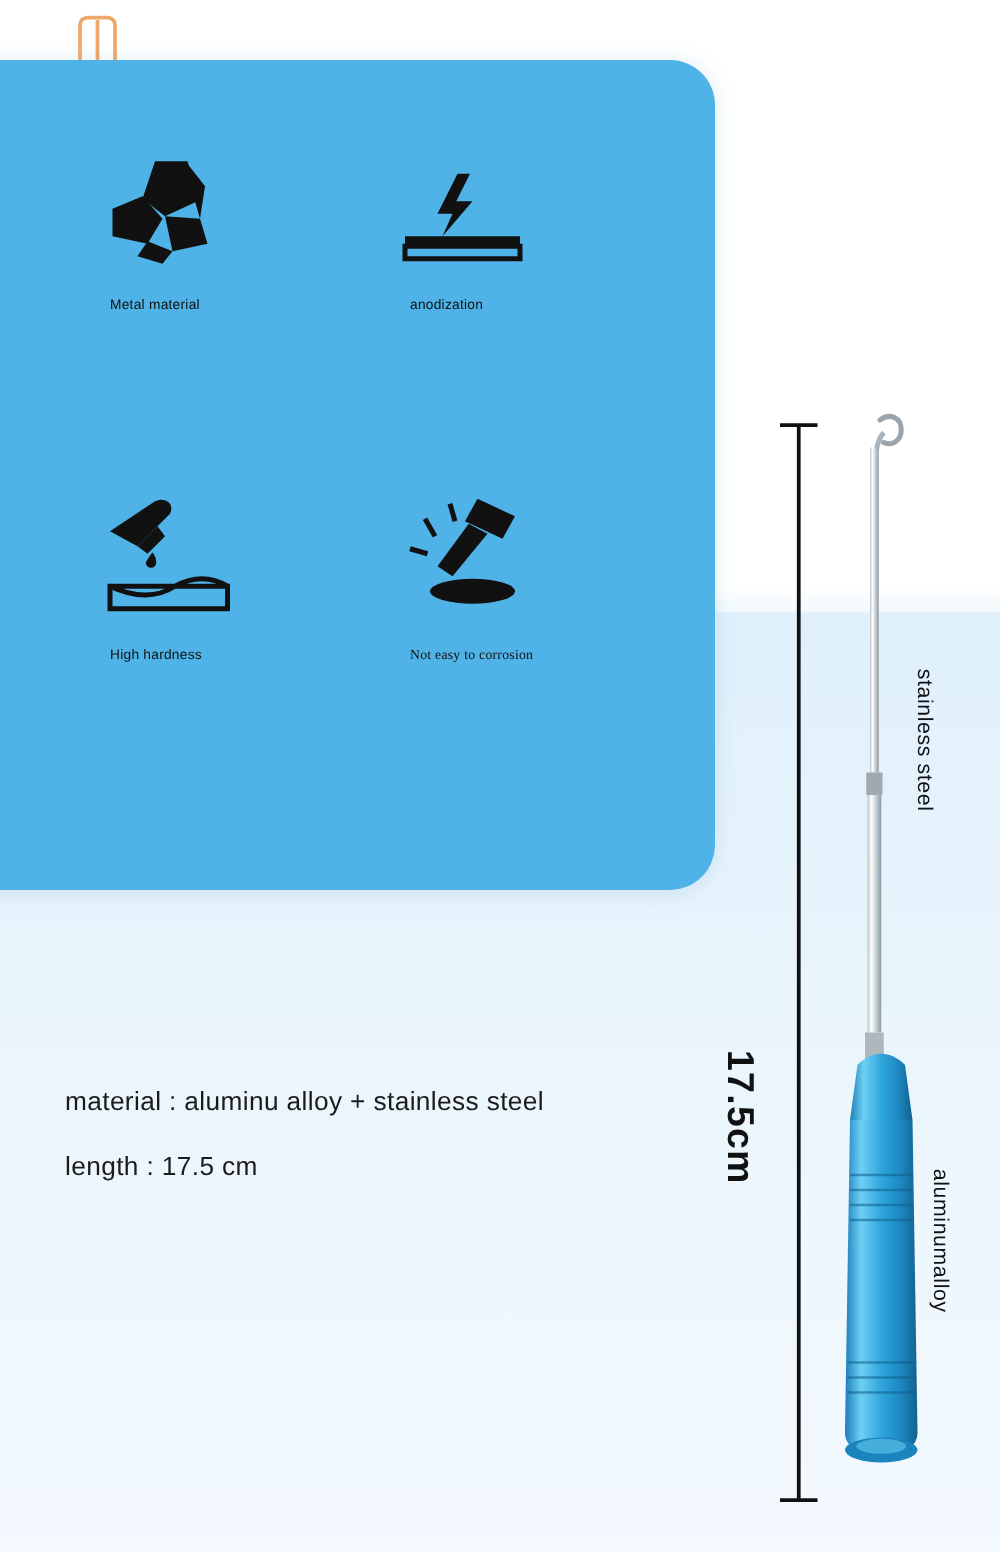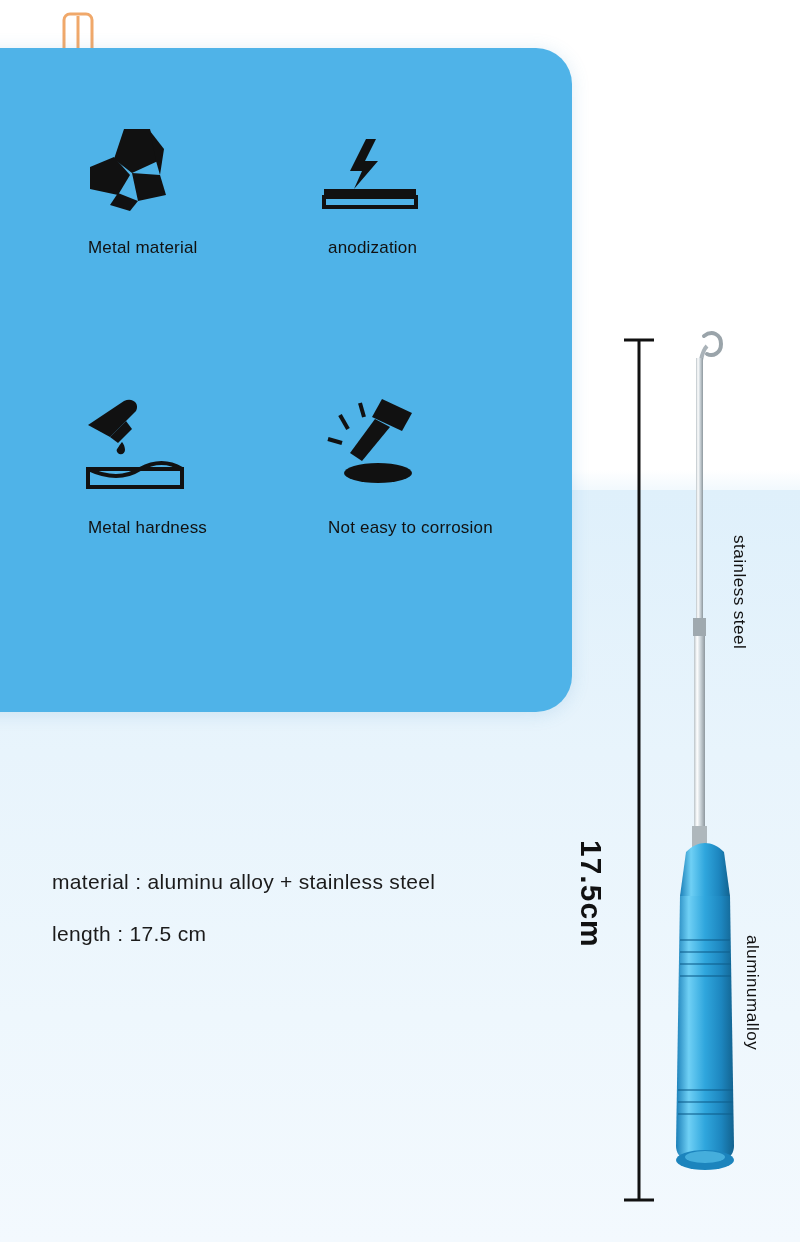--- a/index.html
+++ b/index.html
@@ -62,29 +62,29 @@
     text-align: left;
   }
   .feature-icon {
     height: 130px;
     display: flex;
     align-items: center;
     justify-content: flex-start;
     padding-left: 20px;
   }
   .feature-label {
-    font-size: 17px;
+    font-size: 11px;
     color: #111111;
     padding-left: 28px;
     letter-spacing: 0.2px;
   }
   .cell-0 .feature-label { padding-left: 28px; }
   .cell-1 .feature-label { padding-left: 28px; }
   .cell-2 .feature-label { padding-left: 28px; padding-top: 10px;}
-  .cell-3 .feature-label { padding-left: 28px; padding-top: 10px;}
+  .cell-3 .feature-label { padding-left: 28px; padding-top: 10px; font-family: Liberation Serif, serif;}
 
   
   .paperclip {
     position: absolute;
     left: 56px;
     top: 6px;
     width: 44px;
     height: 64px;
   }
 
@@ -177,21 +177,21 @@
 
       <div class="feature-cell cell-2">
         <div class="feature-icon">
           <svg width="110" height="96" viewBox="0 0 110 96">
             <path d="M8 30 L44 6 C52 2 60 8 56 16 L30 42 Z" fill="#111"></path>
             <path d="M30 42 L46 26 L52 34 L38 48 Z" fill="#111"></path>
             <path d="M36 56 c4 -7 6 -9 6 -9 s3 3 3 8 a4.2 4.2 0 0 1 -8.4 0 z" fill="#111"></path>
             <path d="M8 74 h94 v18 h-94 z M8 74 q30 14 52 0 q22 -12 42 0" fill="none" stroke="#111" stroke-width="4"></path>
           </svg>
         </div>
-        <div class="feature-label">Metal hardness</div>
+        <div class="feature-label">High hardness</div>
       </div>
 
       <div class="feature-cell cell-3">
         <div class="feature-icon">
           <svg width="110" height="96" viewBox="0 0 110 96">
             <path d="M62 4 L92 18 L82 36 L52 22 Z" fill="#111"></path>
             <path d="M55 24 L70 32 L42 66 L30 58 Z" fill="#111"></path>
             <line x1="20" y1="20" x2="28" y2="34" stroke="#111" stroke-width="4"></line>
             <line x1="40" y1="8" x2="44" y2="22" stroke="#111" stroke-width="4"></line>
             <line x1="8" y1="44" x2="22" y2="48" stroke="#111" stroke-width="4"></line>

